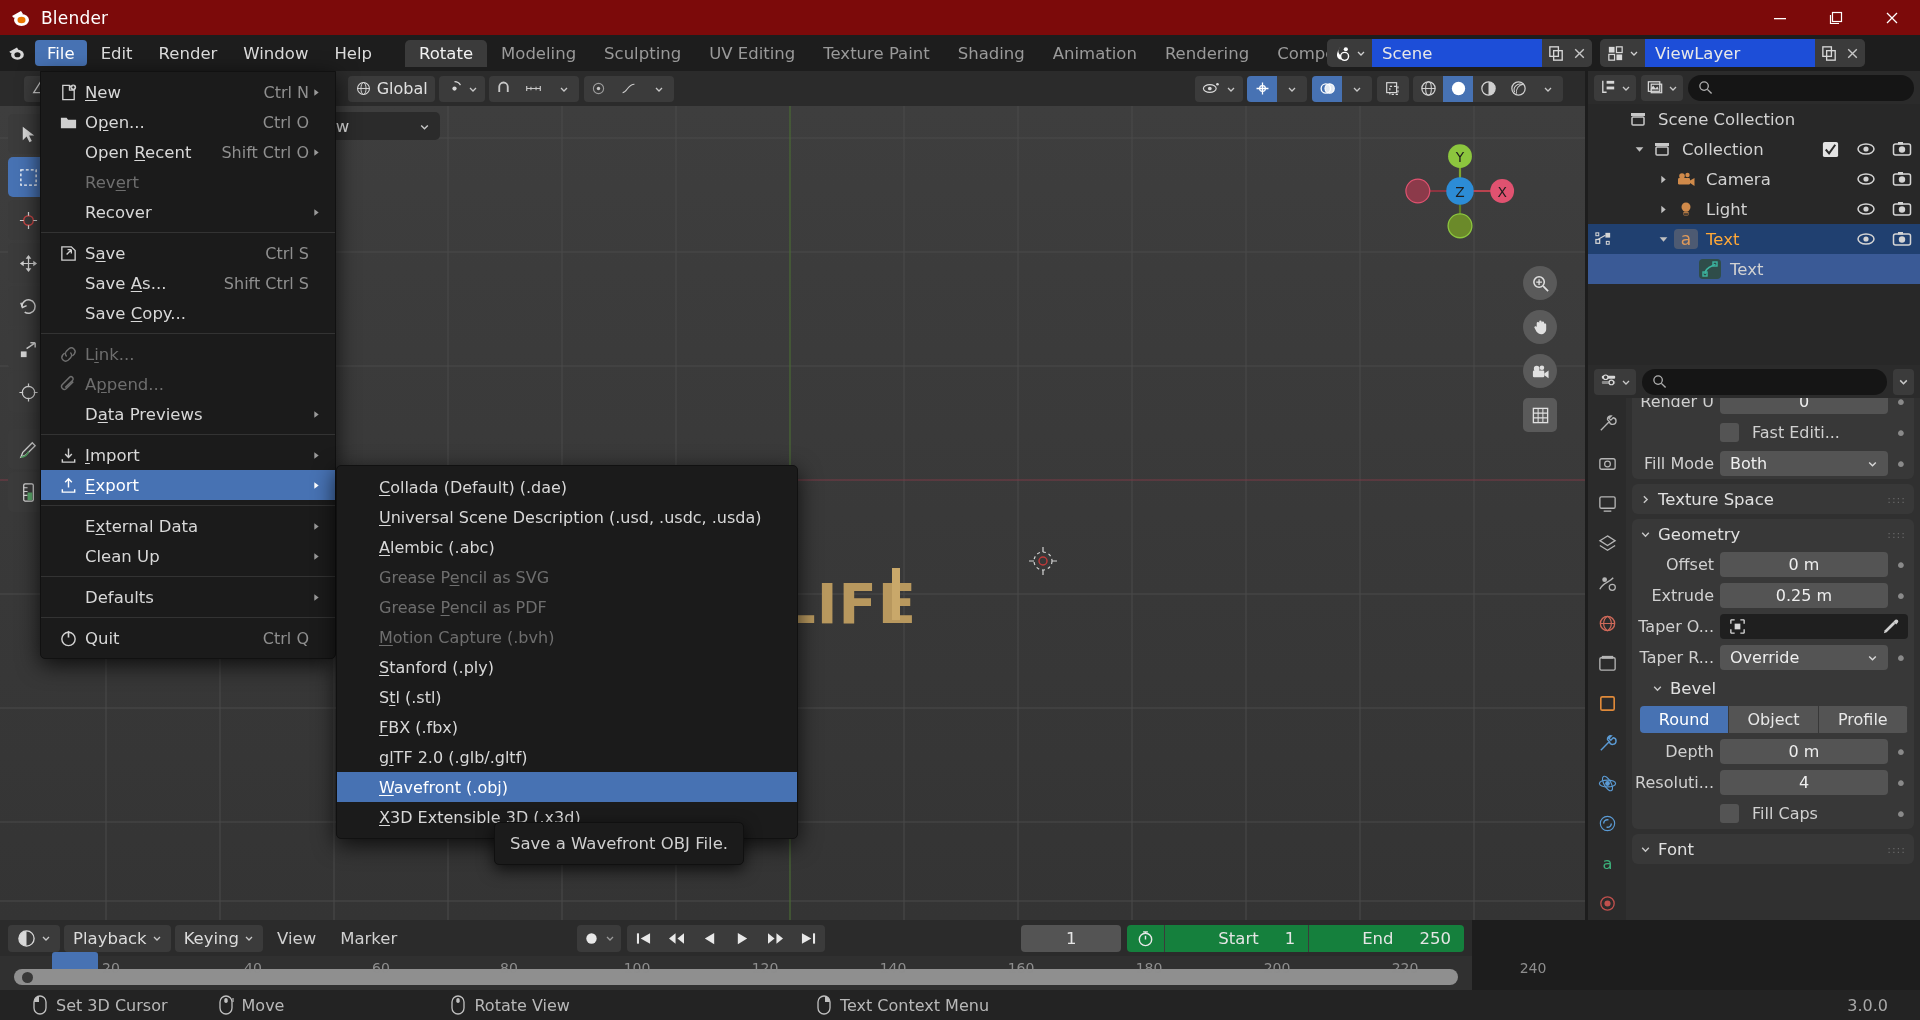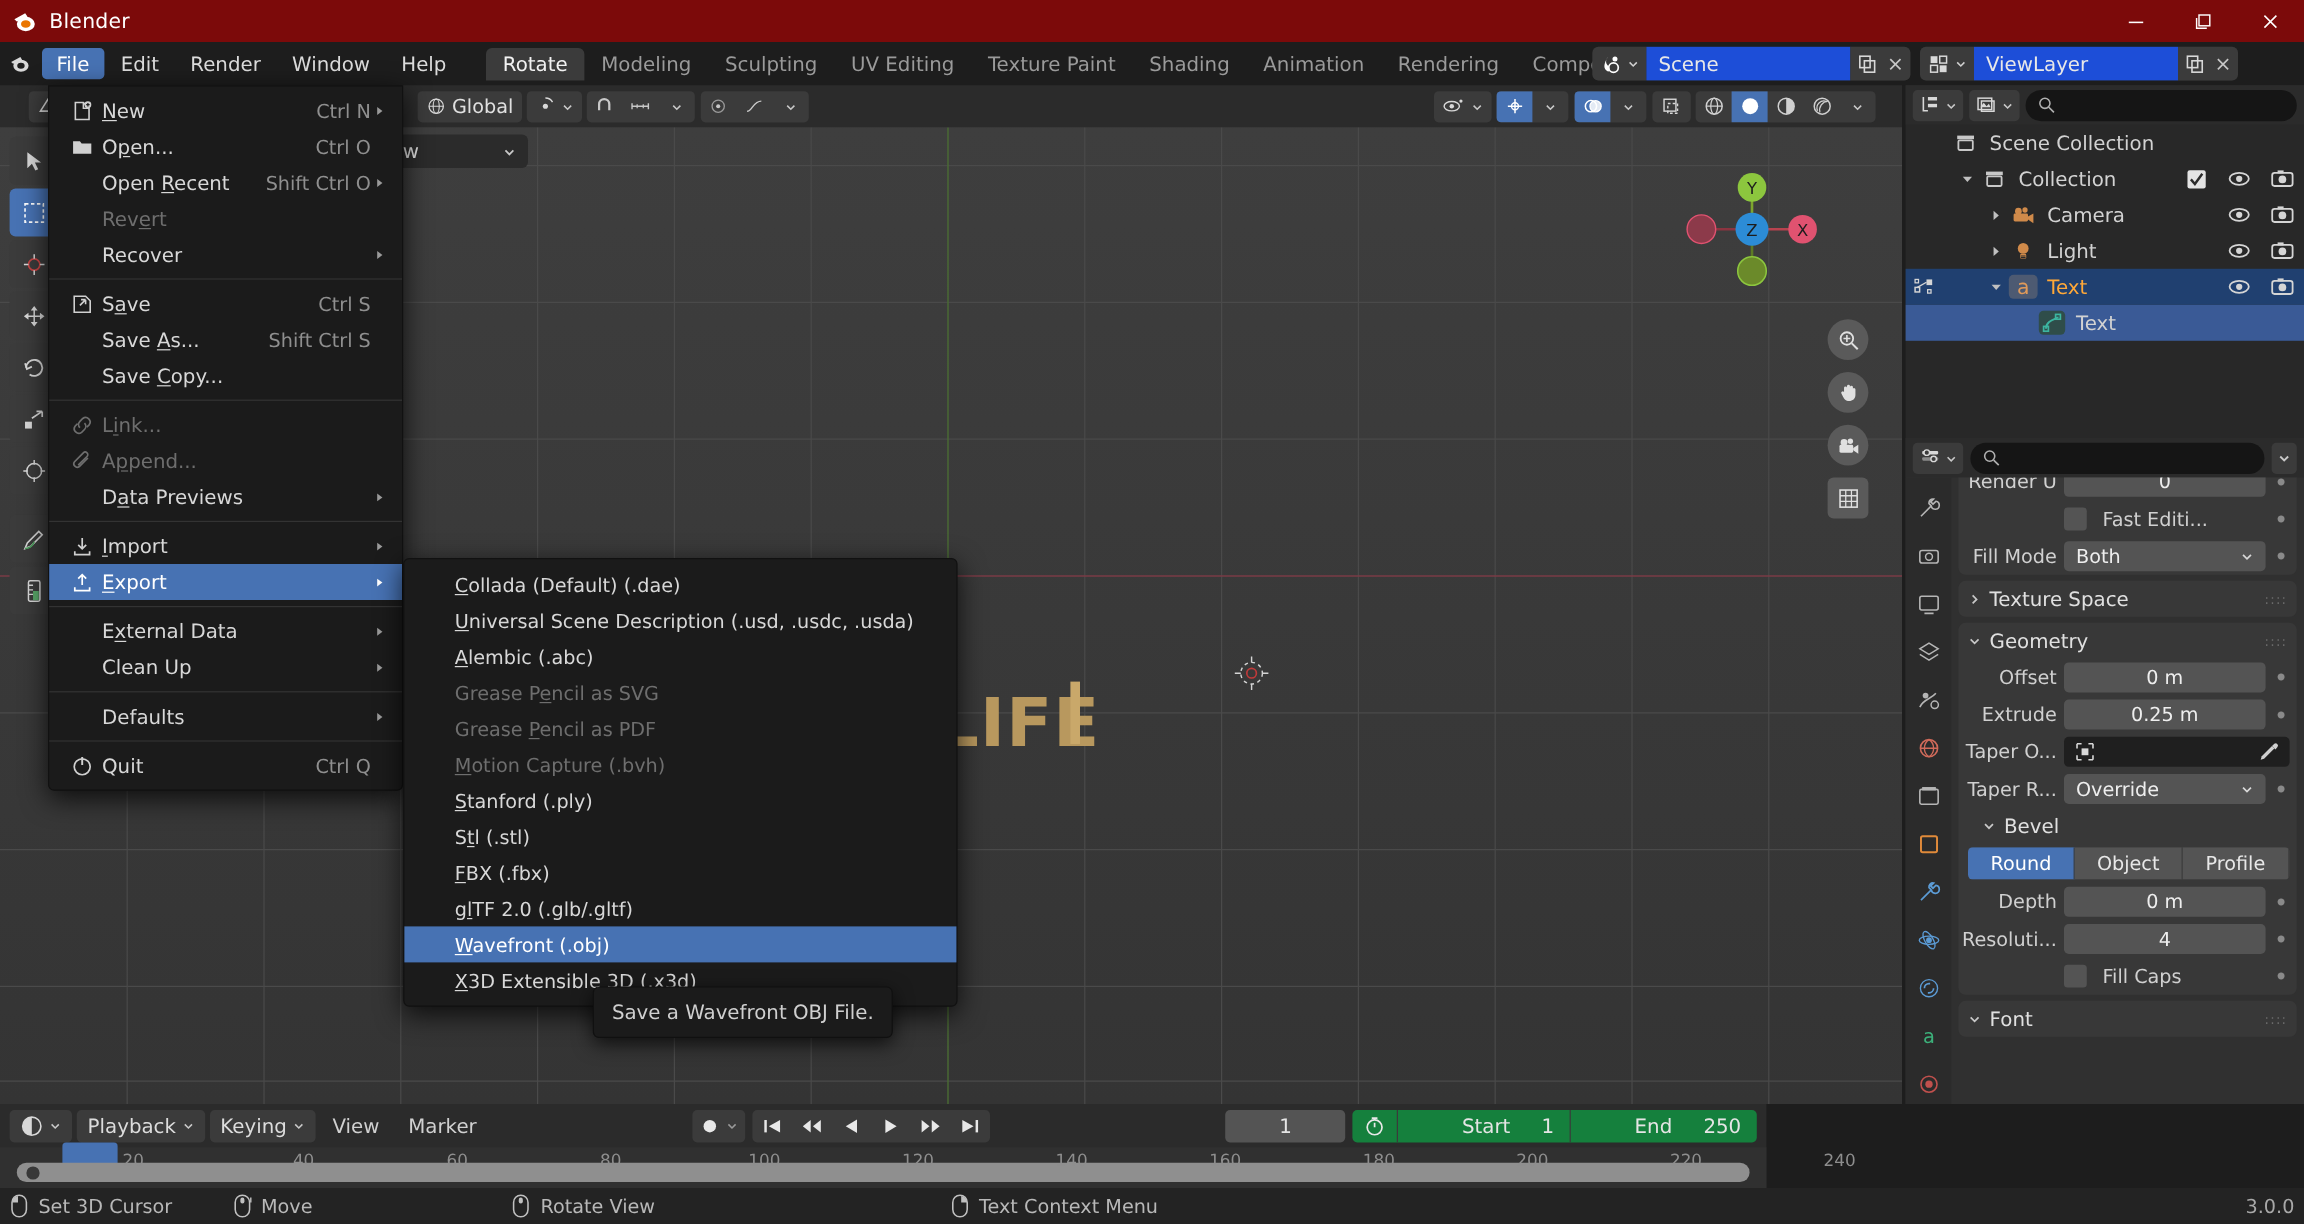--- a/index.html
+++ b/index.html
@@ -186,21 +186,21 @@
   .frmfield { width: 100px; height: 27px; background: #545454; border-radius: 4px;
               display: flex; align-items: center; justify-content: center; font-size: 16.5px; }
   .rangegrp { display: flex; background: #15803d; border-radius: 4px; overflow: hidden; align-items: center; gap: 40px; }
   .rangegrp .seg2 { height: 27px; display: flex; align-items: center; gap: 26px; padding: 0 13px;
                     font-size: 16.5px; border-right: 1px solid #3b3b3b; }
   .tlruler { position: relative; height: 34px; background: #303030; }
   .rtick { position: absolute; top: 4px; font-size: 14px; color: #8e8e8e; transform: translateX(-50%); }
 
   
   .statusbar { position: absolute; left: 0; top: 990px; width: 1920px; height: 30px;
-               background: #232323; display: flex; align-items: center; padding: 0 8px; gap: 8px; }
+               background: #232323; display: flex; align-items: center; padding: 0 32px; gap: 8px; }
   .statitem { display: flex; align-items: center; gap: 8px; font-size: 16px; color: #b8b8b8; }
   .ver { margin-left: auto; font-size: 16px; color: #a8a8a8; }
   .sbsep { width: 34px; }
   svg { display: block; }
 </style>
 </head>
 <body>
 
 <div id="app">
 

